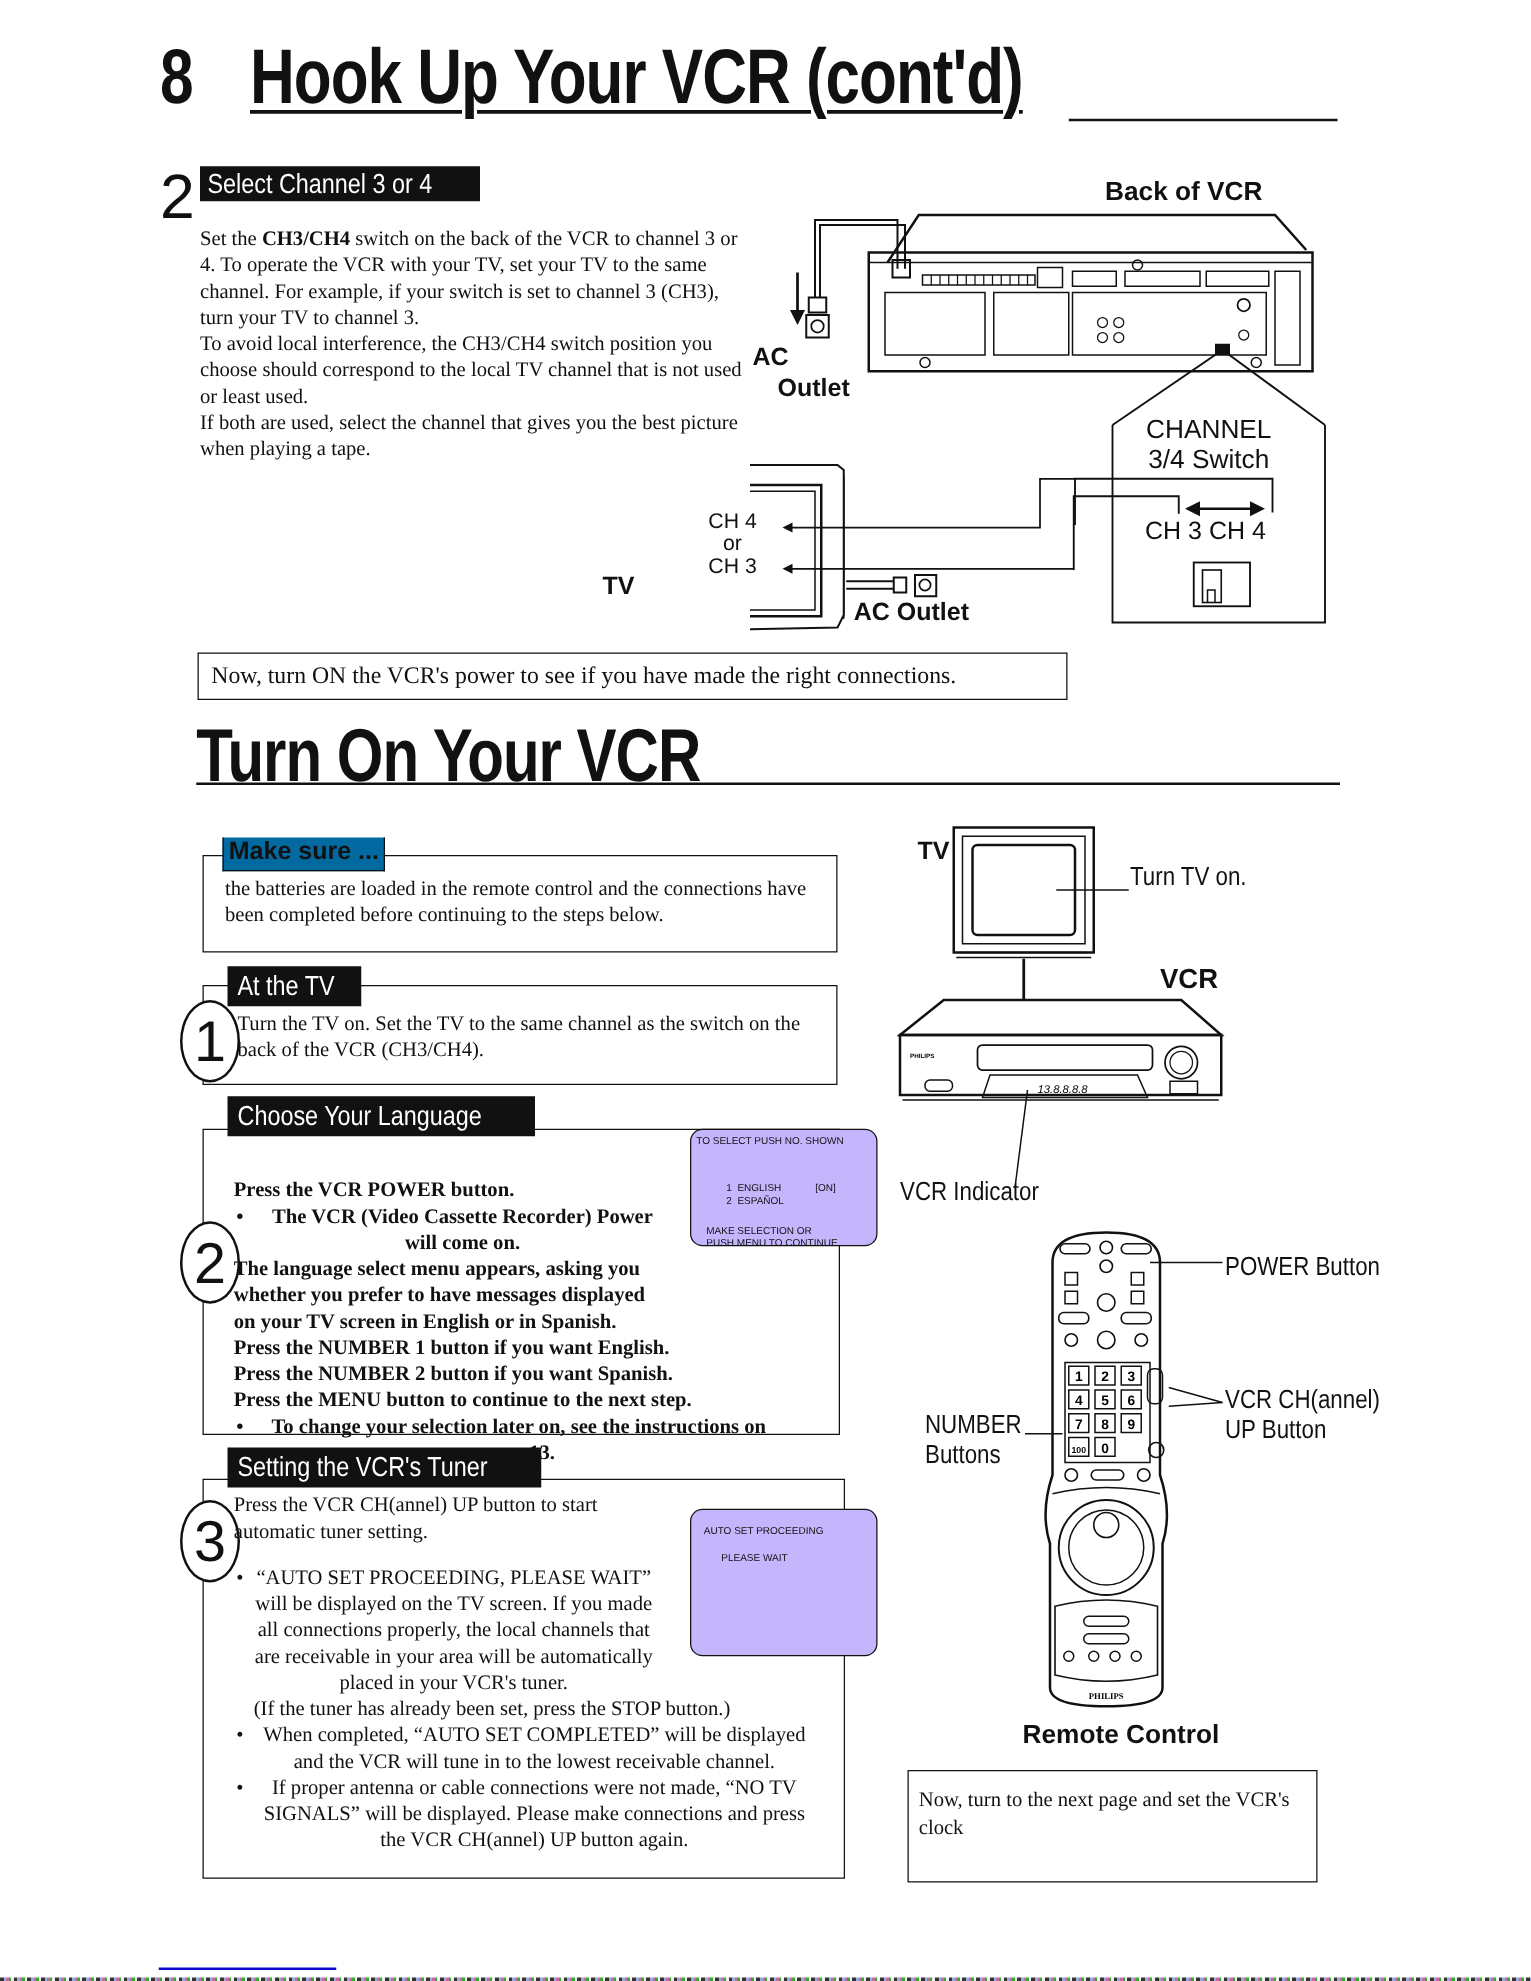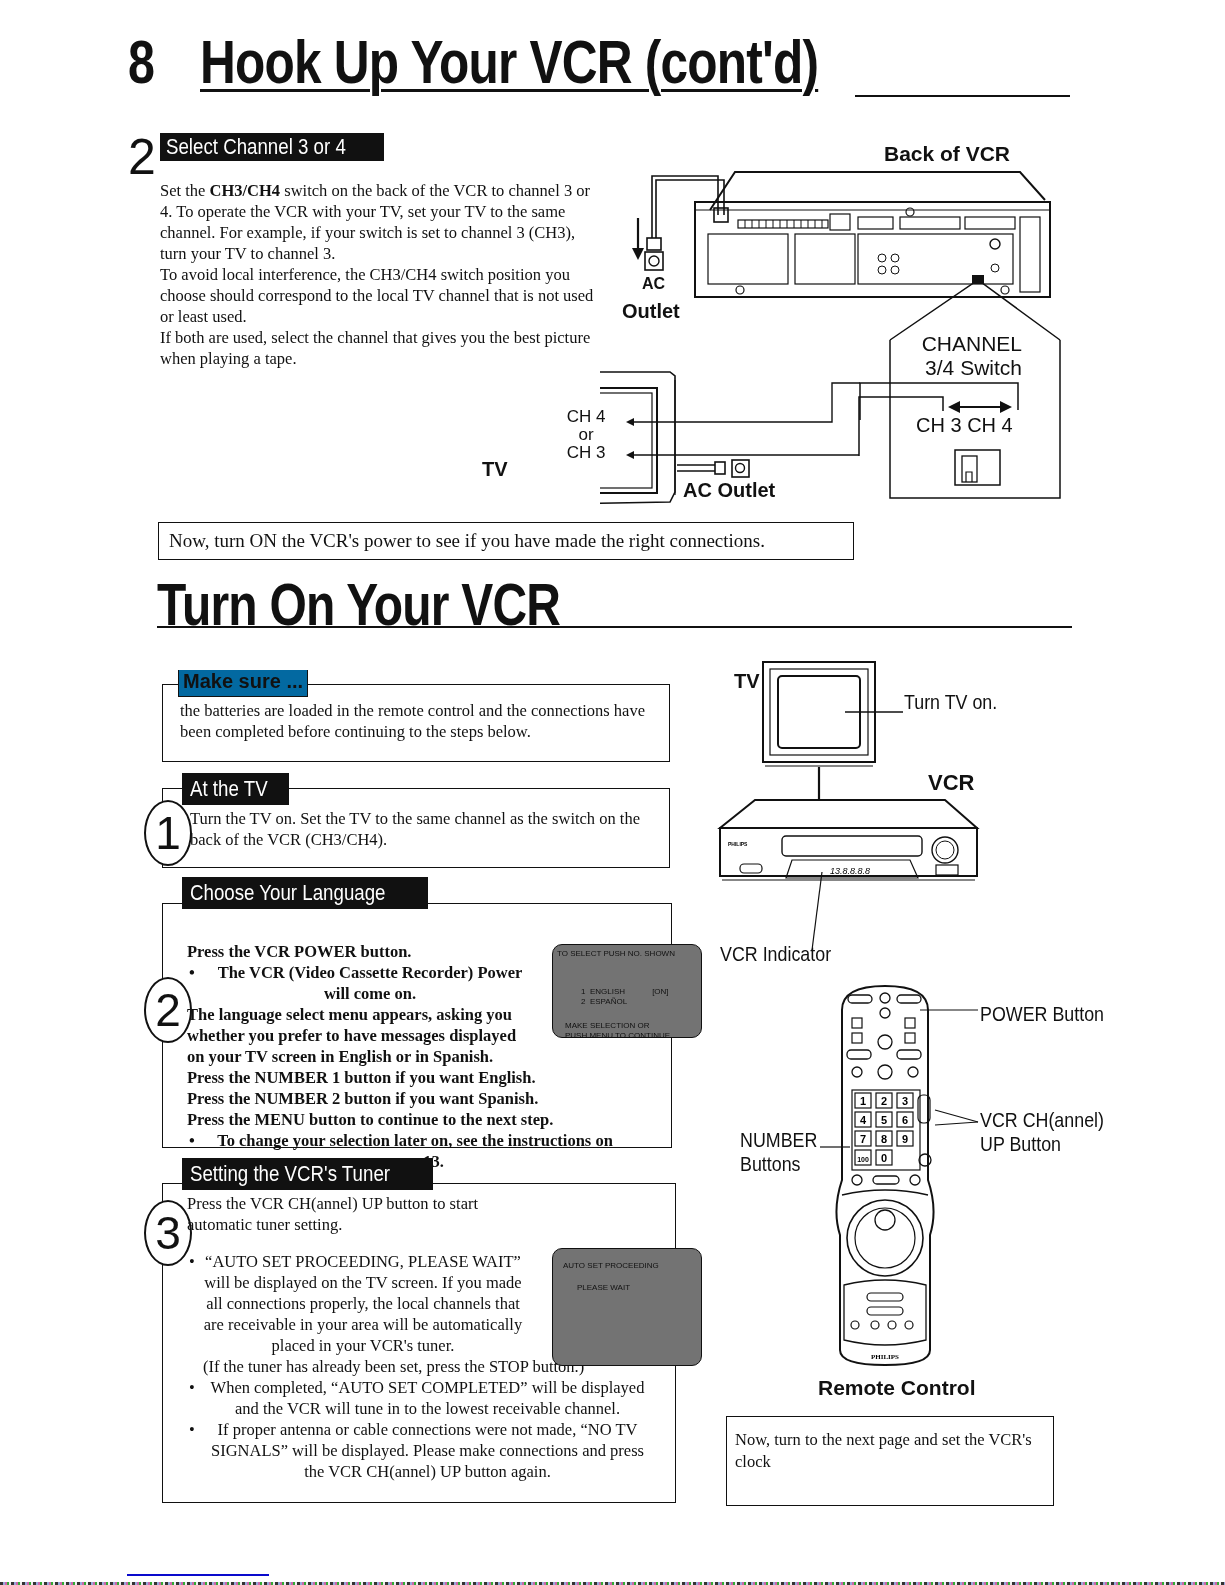--- a/index.html
+++ b/index.html
@@ -24,21 +24,21 @@
 
   .label-bold { font-family: "Liberation Sans", sans-serif; font-weight: bold; }
   .label-light { font-family: "Liberation Sans", sans-serif; transform: scaleX(0.85); transform-origin: left top; white-space: nowrap; }
 
   .title2 { left: 157px; top: 570px; font-size: 60px; font-weight: bold; transform: scaleX(0.8); transform-origin: left top; letter-spacing: -1px; white-space: nowrap; }
   .title2-rule { left: 157px; top: 626px; width: 915px; height: 2px; background: #111; }
 
   .step-box { border: 1.5px solid #111; }
   .circle-num { width: 44px; height: 62px; border: 2px solid #111; border-radius: 50%; background: #fff; display: flex; align-items: center; justify-content: center; font-family: "Liberation Sans", sans-serif; font-size: 46px; }
 
-  .osd { border: 1.5px solid #111; border-radius: 10px; background: #737373; font-family: "Liberation Sans", sans-serif; font-size: 8px; line-height: 10px; margin-top: 41px; }
+  .osd { border: 1.5px solid #111; border-radius: 10px; background: #c4b5fd; font-family: "Liberation Sans", sans-serif; font-size: 8px; line-height: 10px; }
 
   ul.bullets { list-style: none; margin: 0; padding: 0; }
   ul.bullets li { position: relative; padding-left: 16px; text-align: center; }
   ul.bullets li::before { content: "•"; position: absolute; left: 2px; top: 0; }
 
   .blue-link-bar { left: 127px; top: 1574px; width: 142px; height: 2px; background: #0a0acc; }
   .noise-bar { left: 0; top: 1582px; width: 1225px; height: 3px; background: repeating-linear-gradient(90deg,#333 0 3px,#9ad 3px 5px,#c6a 5px 7px,#3a3 7px 9px,#eee 9px 11px); }
 </style>
 </head>
 <body>
@@ -138,30 +138,30 @@
     <polygon points="26,295 34,291 34,299" fill="#111" stroke="none"></polygon>
 
     <line x1="77" y1="305" x2="115" y2="305" stroke-width="1.6"></line>
     <line x1="77" y1="311" x2="115" y2="311" stroke-width="1.6"></line>
     <rect x="115" y="302" width="10" height="12" stroke-width="1.6"></rect>
     <rect x="132" y="300" width="17" height="17" stroke-width="1.6"></rect>
     <circle cx="140" cy="308" r="4.5" stroke-width="1.4"></circle>
   </g>
 </svg>
 
-<div class="abs label-bold" style="left:642px;top:275px;font-size:16px;"><span>AC</span></div>
+<div class="abs label-bold" style="left:602px;top:275px;font-size:20px;"><span>AC</span></div>
 <div class="abs label-bold" style="left:622px;top:300px;font-size:20px;"><span>Outlet</span></div>
 <div class="abs label-bold" style="left:482px;top:458px;font-size:20px;">TV</div>
 <div class="abs sans" style="left:566px;top:408px;font-size:17px;line-height:18px;text-align:center;width:40px;">
   <div>CH 4</div>
   <div>or</div>
   <div>CH 3</div>
 </div>
 <div class="abs label-bold" style="left:683px;top:479px;font-size:20px;">AC Outlet</div>
-<div class="abs sans" style="left:912px;top:332px;font-size:21px;line-height:24px;text-align:right;width:110px;">
+<div class="abs sans" style="left:912px;top:332px;font-size:21px;line-height:24px;text-align:center;width:110px;">
   <div>CHANNEL</div>
   <div>3/4 Switch</div>
 </div>
 <div class="abs sans" style="left:916px;top:414px;font-size:20px;white-space:nowrap;">
   <span>CH 3</span>
   <span>CH 4</span>
 </div>
 
 <div class="abs boxed serif" style="left:158px;top:522px;width:684px;height:36px;line-height:36px;padding-left:10px;font-size:19px;white-space:nowrap;">Now, turn ON the VCR's power to see if you have made the right connections.</div>
 

